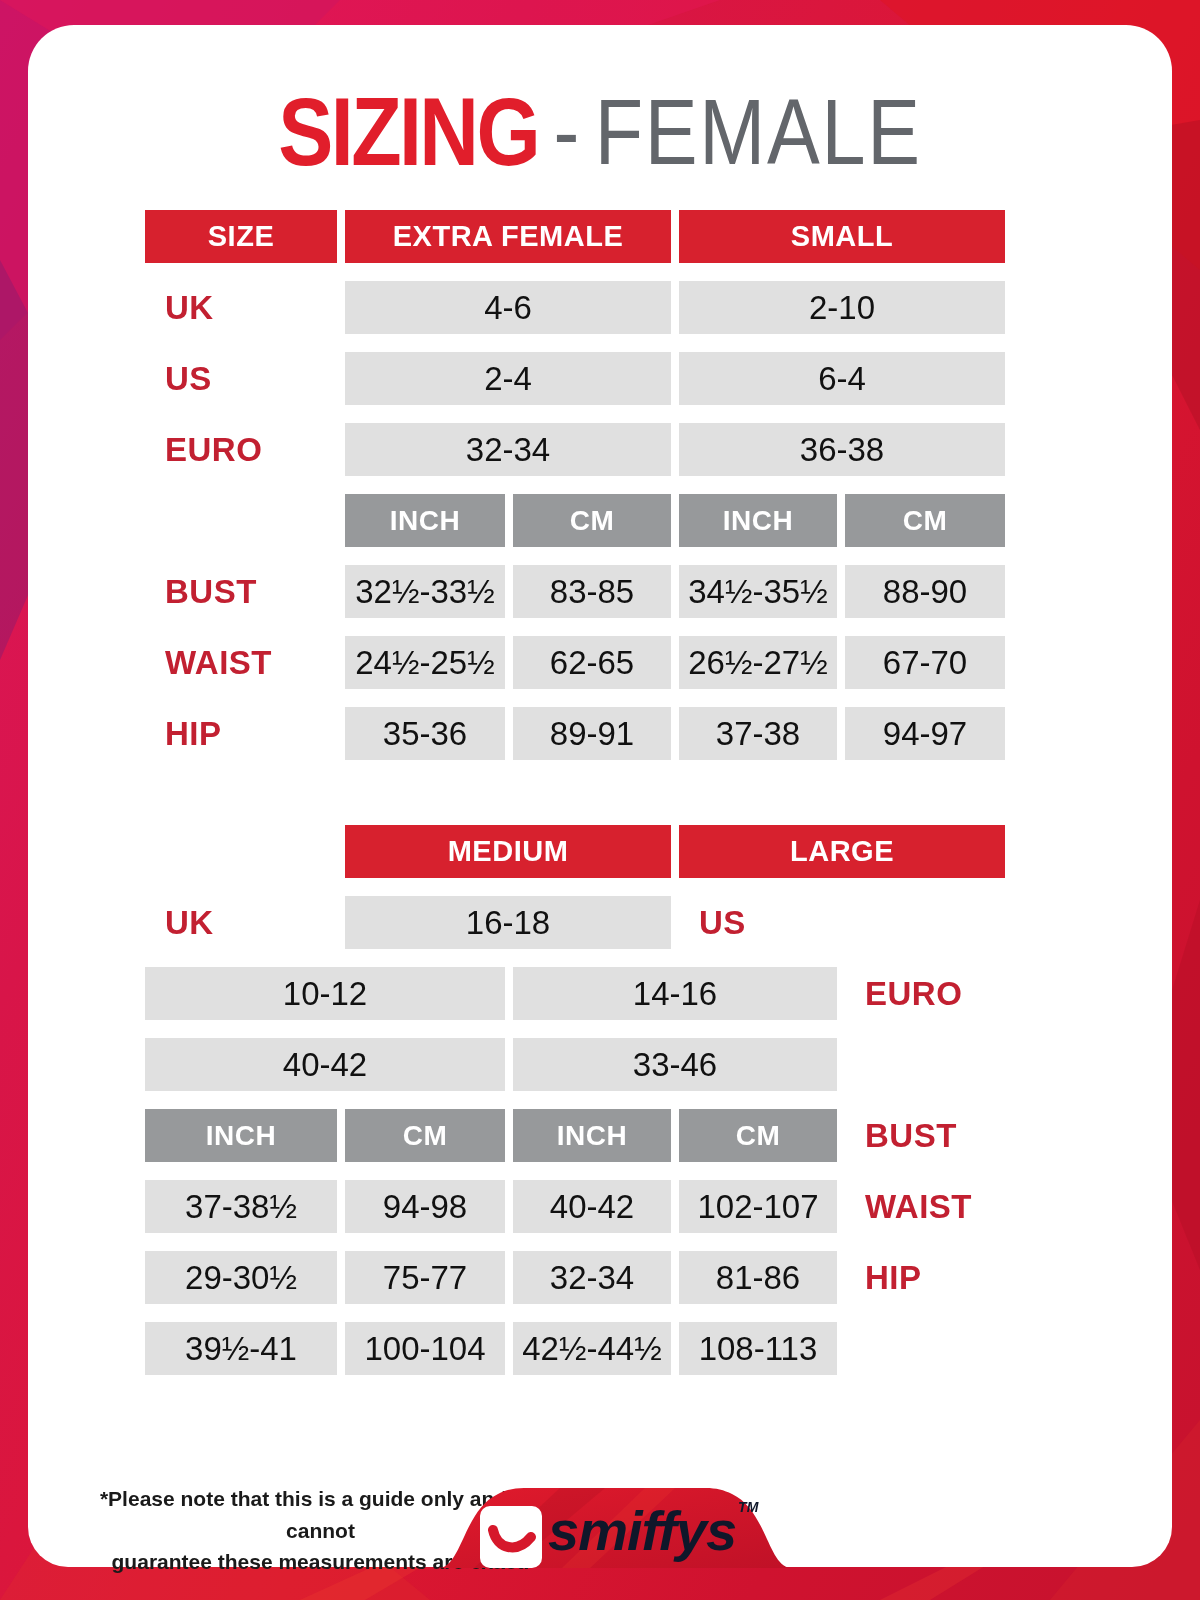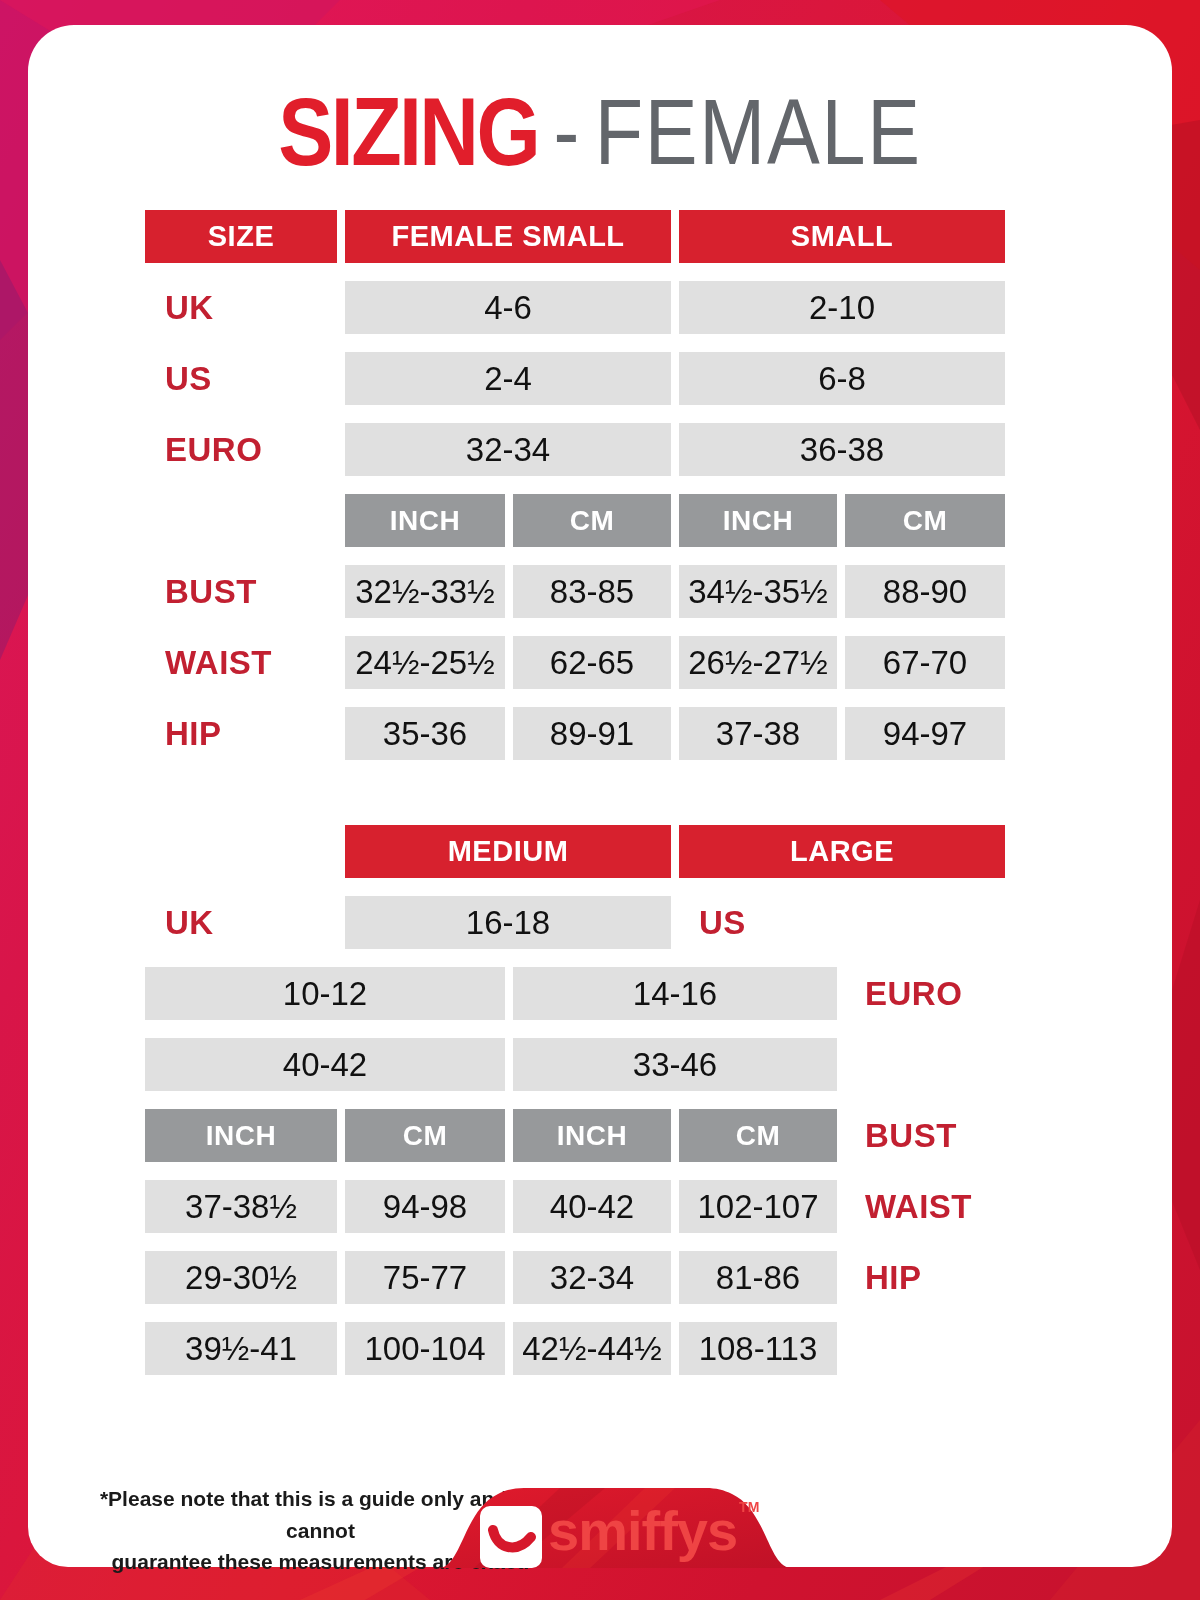--- a/index.html
+++ b/index.html
@@ -54,21 +54,21 @@
     position:absolute; left:35px; top:1458px; width:515px;
     text-align:center; font-weight:bold; font-size:21px; line-height:1.5; color:#1a1a1a;
   }
   .logo-tab { position:absolute; left:412px; bottom:-1px; width:350px; height:88px; }
   .logo-tab svg.tab-shape { position:absolute; inset:0; overflow:visible; }
   .logo-mark {
     position:absolute; left:40px; top:26px; width:62px; height:62px;
     background:#fff; border-radius:10px;
     display:flex; align-items:center; justify-content:center;
   }
-  .brand-wrap { position:absolute; left:108px; top:18px; color:#ef4444; white-space:nowrap; }
+  .brand-wrap { position:absolute; left:108px; top:18px; color:#0f172a; white-space:nowrap;font-style:italic; }
   .brand { font-weight:bold; font-size:56px; letter-spacing:-1px; }
   .tm    { font-weight:bold; font-size:14px; vertical-align:38px; margin-left:2px; }
 </style>
 </head>
 <body>
 
 <div class="bg">
   <svg width="1200" height="1600" viewBox="0 0 1200 1600">
     <polygon points="0,0 340,0 0,340" fill="#c01468" opacity="0.55"></polygon>
     <polygon points="0,0 720,0 260,160" fill="#e51757" opacity="0.45"></polygon>
@@ -86,30 +86,30 @@
 <div class="card">
 
   <div class="title">
     <span class="t-red">SIZING</span>
     <span class="t-sep">-</span>
     <span class="t-gray">FEMALE</span>
   </div>
 
   <section class="size-table tbl1">
     <div class="cell red-h">SIZE</div>
-    <div class="cell red-h span2">FEMALE SMALL</div>
+    <div class="cell red-h span2">EXTRA FEMALE</div>
     <div class="cell red-h span2">SMALL</div>
 
     <div class="cell rowlabel">UK</div>
     <div class="cell val span2">4-6</div>
     <div class="cell val span2">2-10</div>
 
     <div class="cell rowlabel">US</div>
     <div class="cell val span2">2-4</div>
-    <div class="cell val span2">6-8</div>
+    <div class="cell val span2">6-4</div>
 
     <div class="cell rowlabel">EURO</div>
     <div class="cell val span2">32-34</div>
     <div class="cell val span2">36-38</div>
 
     <div class="cell blank"></div>
     <div class="cell gray-h">INCH</div>
     <div class="cell gray-h">CM</div>
     <div class="cell gray-h">INCH</div>
     <div class="cell gray-h">CM</div>

